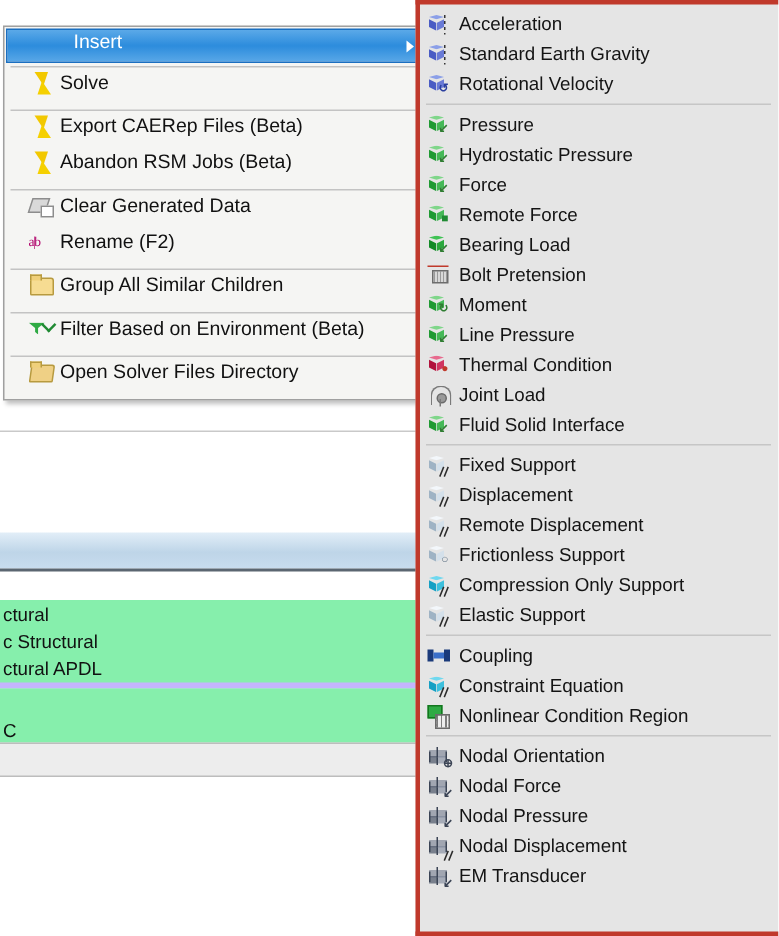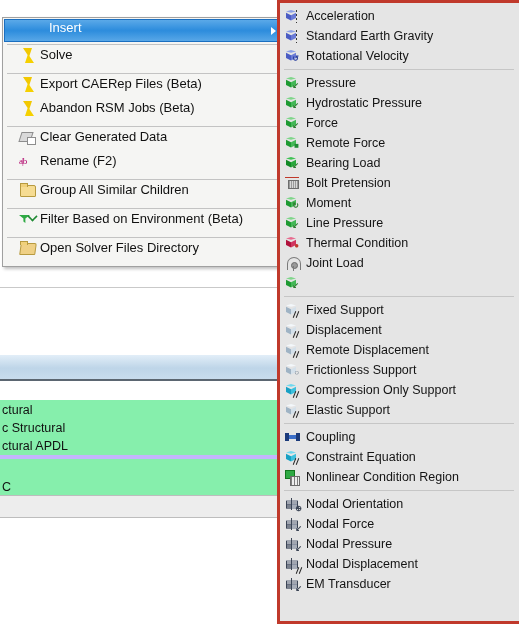--- a/index.html
+++ b/index.html
@@ -423,20 +423,21 @@
   </div>
   <div class="sm-item">
     <span class="sico">
       <span class="cube cube-green">
           <i class="top"></i>
           <i class="lf"></i>
           <i class="rt"></i>
           <span class="badge">↙</span>
         </span>
     </span>
+    <span class="sm-label">Fluid Solid Interface</span>
   </div>
 
   <div class="sm-sep"></div>
 
   <div class="sm-item">
     <span class="sico">
       <span class="cube cube-white">
           <i class="top"></i>
           <i class="lf"></i>
           <i class="rt"></i>

